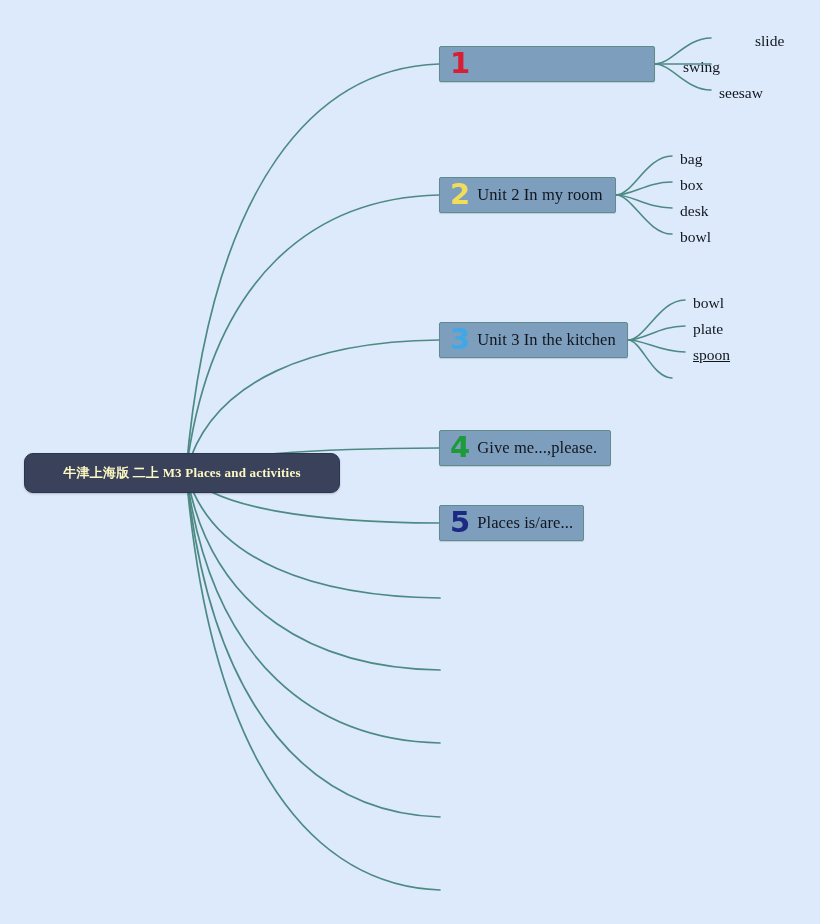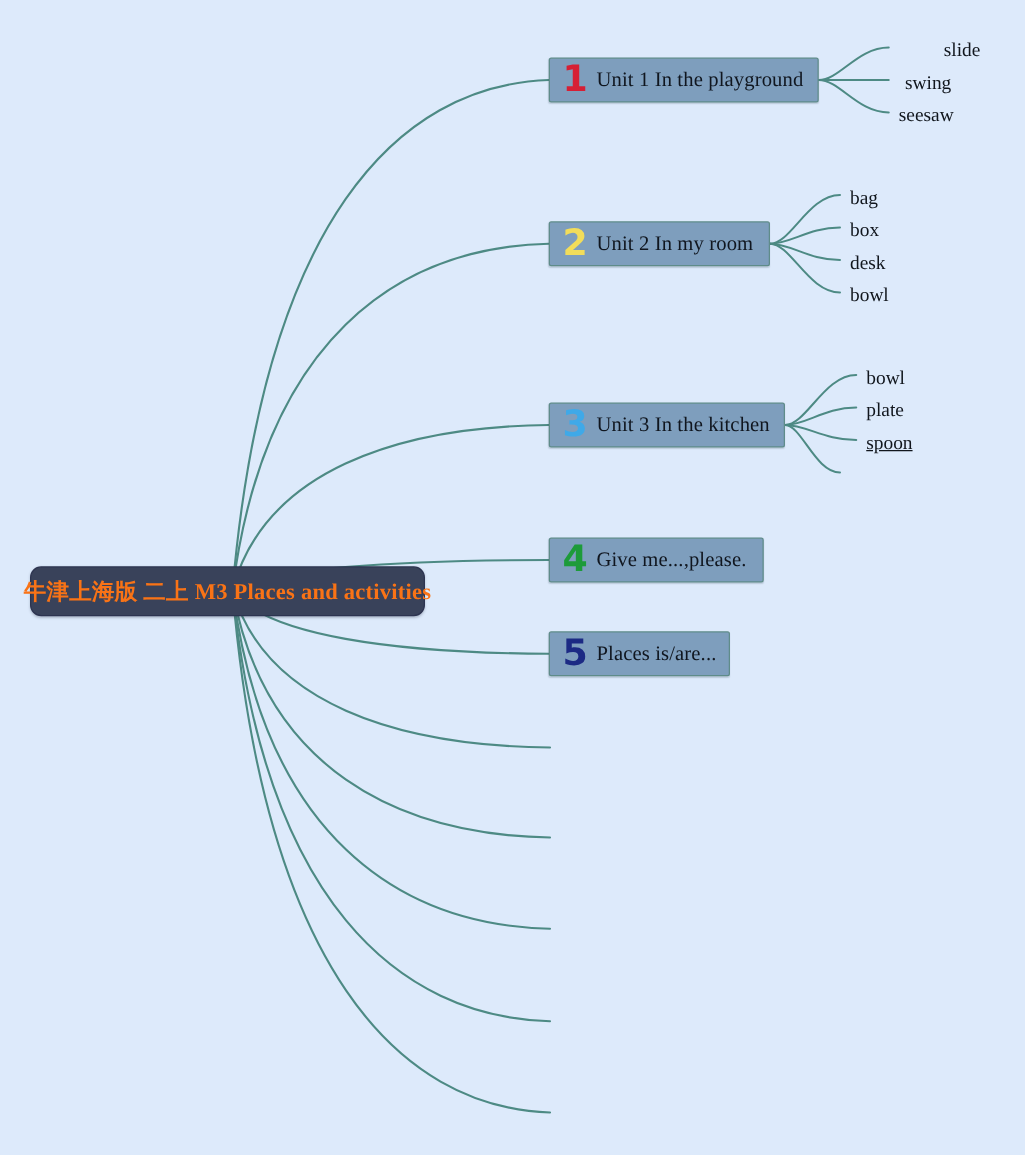--- a/index.html
+++ b/index.html
@@ -61,24 +61,24 @@
     height: 38px;
     background: #39425a;
     border: 1px solid #2d3450;
     border-radius: 9px;
     display: flex;
     align-items: center;
     justify-content: center;
     box-shadow: 0 1px 2px rgba(30,40,60,0.25);
   }
   #root-node .root-label {
-    color: #f97316;
+    color: #fef9c3;
     font-family: "Liberation Serif", serif;
     font-weight: bold;
-    font-size: 18px;
+    font-size: 13px;
     white-space: nowrap;
     letter-spacing: 0.2px;
   }
   .leaf {
     position: absolute;
     font-family: "Liberation Serif", serif;
     font-size: 15.5px;
     color: #11161d;
     white-space: nowrap;
     line-height: 1;
@@ -113,42 +113,41 @@
       <path d="M 186 472 C 211.4 772.96, 318.08000000000004 885.8199999999999, 440 890" fill="none" stroke="#4d8a84" stroke-width="1.7" stroke-linecap="round"></path>
     </svg>
 
   <div id="root-node">
     <span class="root-label">牛津上海版 二上 M3 Places and activities</span>
   </div>
 
   <div id="nodes">
       <div class="node" style="left: 439px; top: 46px; width: 216px; height: 36px; background: rgb(126, 158, 189);">
         <span class="num" style="color: rgb(214, 31, 53);">1</span>
-        <span class="label">Unit 1 In the playground</span>
       </div>
       <div class="node" style="left: 439px; top: 177px; width: 177px; height: 36px; background: rgb(126, 158, 189);">
         <span class="num" style="color: rgb(242, 221, 90);">2</span>
         <span class="label">Unit 2 In my room</span>
       </div>
       <div class="node" style="left: 439px; top: 322px; width: 189px; height: 36px; background: rgb(126, 158, 189);">
         <span class="num" style="color: rgb(63, 169, 232);">3</span>
         <span class="label">Unit 3 In the kitchen</span>
       </div>
       <div class="node" style="left: 439px; top: 430px; width: 172px; height: 36px; background: rgb(126, 158, 189);">
         <span class="num" style="color: rgb(29, 155, 58);">4</span>
         <span class="label">Give me...,please.</span>
       </div>
       <div class="node" style="left: 439px; top: 505px; width: 145px; height: 36px; background: rgb(126, 158, 189);">
         <span class="num" style="color: rgb(28, 42, 132);">5</span>
         <span class="label">Places is/are...</span>
       </div>
     </div>
   <div id="leaves">
       <div class="leaf" style="left: 719px; top: 33px; margin-left: 36px;">slide</div>
-      <div class="leaf" style="left: 724px; top: 59px;">swing</div>
+      <div class="leaf" style="left: 683px; top: 59px;">swing</div>
       <div class="leaf" style="left: 719px; top: 85px;">seesaw</div>
       <div class="leaf" style="left: 680px; top: 151px;">bag</div>
       <div class="leaf" style="left: 680px; top: 177px;">box</div>
       <div class="leaf" style="left: 680px; top: 203px;">desk</div>
       <div class="leaf" style="left: 680px; top: 229px;">bowl</div>
       <div class="leaf" style="left: 693px; top: 295px;">bowl</div>
       <div class="leaf" style="left: 693px; top: 321px;">plate</div>
       <div class="leaf" style="left: 693px; top: 347px; text-decoration: underline;">spoon</div>
     </div>
 

